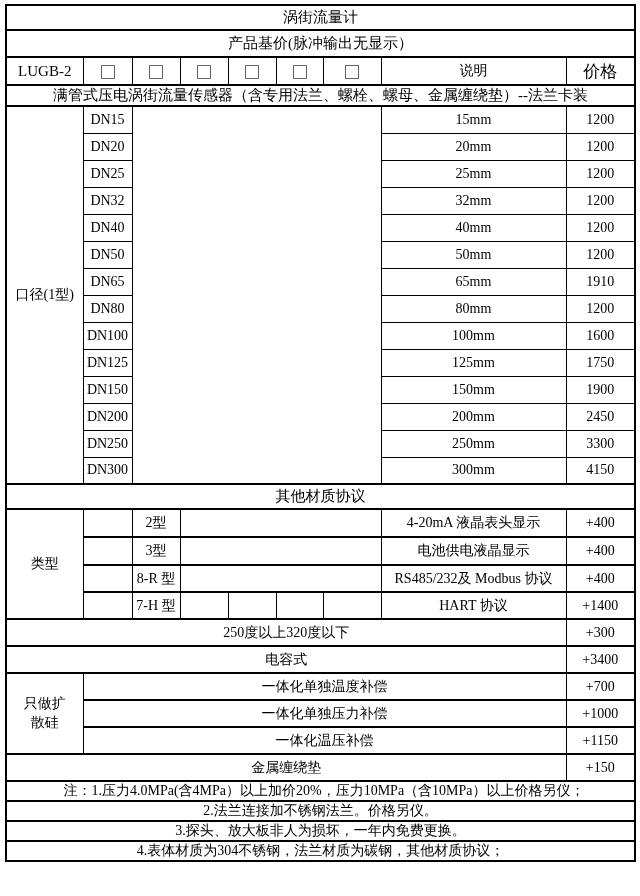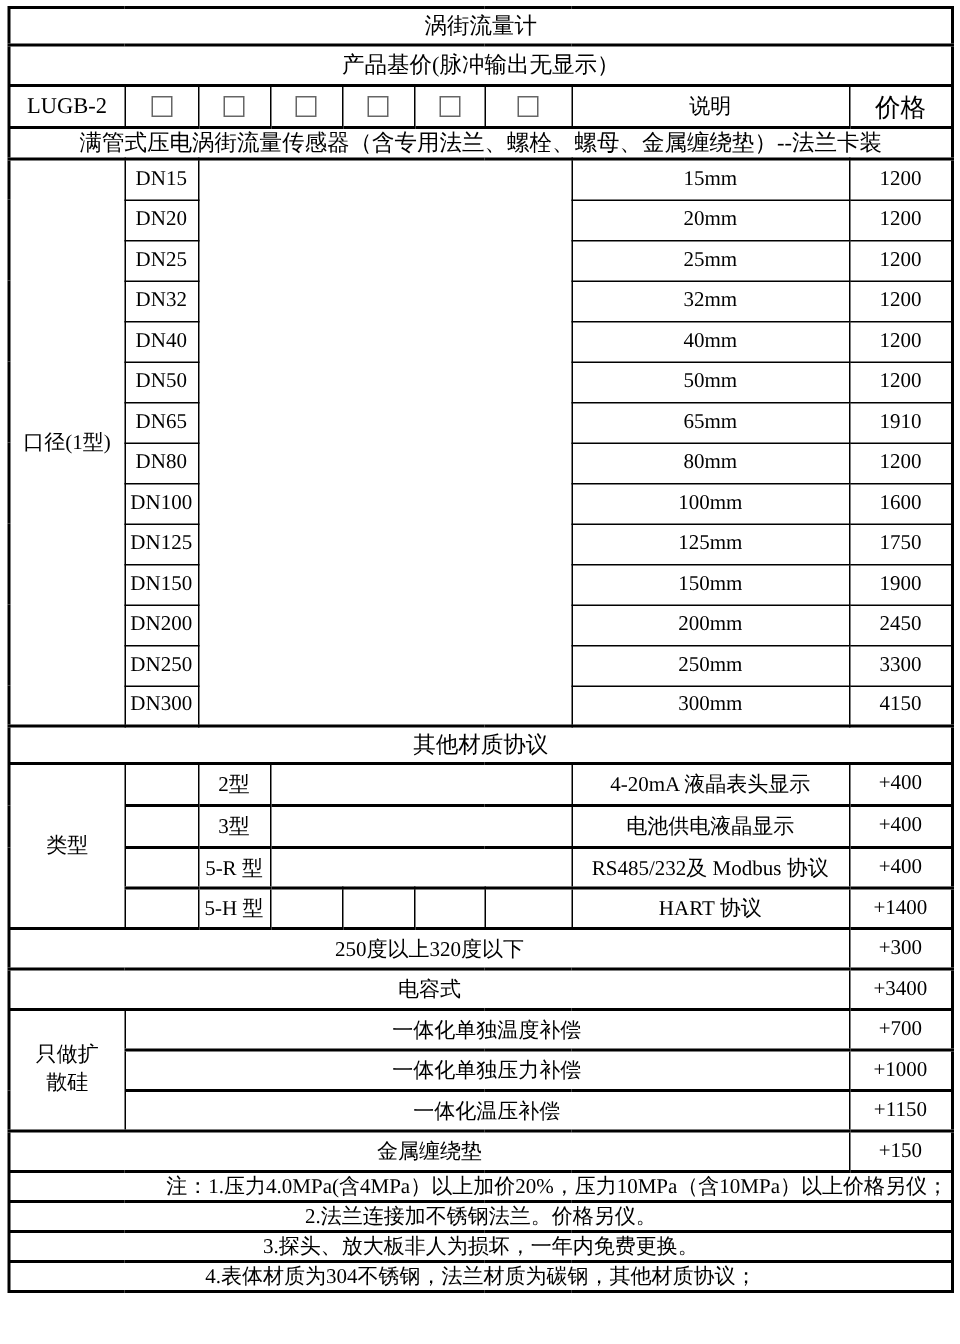--- a/index.html
+++ b/index.html
@@ -8,21 +8,21 @@
   table.price{border-collapse:collapse;table-layout:fixed;width:629px;
               margin:4px 0 0 5px;border:2px solid #000;background:#fff;}
   td{border:1px solid #000;text-align:center;vertical-align:middle;
      font-size:14px;padding:0 2px;overflow:hidden;white-space:nowrap;}
   tr{height:27px;}
   tr.thick td{border-top-width:2px;border-bottom-width:2px;}
   tr.h25{height:25px;padding-left:48px;} tr.h26{height:14px;margin-top:44px;} tr.h28{height:28px;}
   .fs15{font-size:15px;}
   .price-head{font-size:17px;text-align:center;}
   .model{font-size:15px;}
-  .note-left{text-align:right;padding-left:9px;}
+  .note-left{text-align:center;padding-left:9px;}
   .checkbox{display:inline-block;width:12px;height:12px;
             border:1px solid #666;background:#fff;vertical-align:middle;}
   .silicon-label{padding:0 11px;white-space:normal;line-height:1.3;}
 </style>
 </head>
 <body>
 
 <table class="price">
   <colgroup>
     <col style="width:77px">
@@ -148,28 +148,28 @@
   </tr>
   <tr class="thick h28">
     <td></td>
     <td>3型</td>
     <td colspan="4"></td>
     <td>电池供电液晶显示</td>
     <td>+400</td>
   </tr>
   <tr class="thick">
     <td></td>
-    <td>5-R 型</td>
+    <td>8-R 型</td>
     <td colspan="4"></td>
     <td>RS485/232及 Modbus 协议</td>
     <td>+400</td>
   </tr>
   <tr class="thick">
     <td></td>
-    <td>5-H 型</td>
+    <td>7-H 型</td>
     <td></td>
     <td></td>
     <td></td>
     <td></td>
     <td>HART 协议</td>
     <td>+1400</td>
   </tr>
 
   <tr class="thick">
     <td colspan="8">250度以上320度以下</td>

